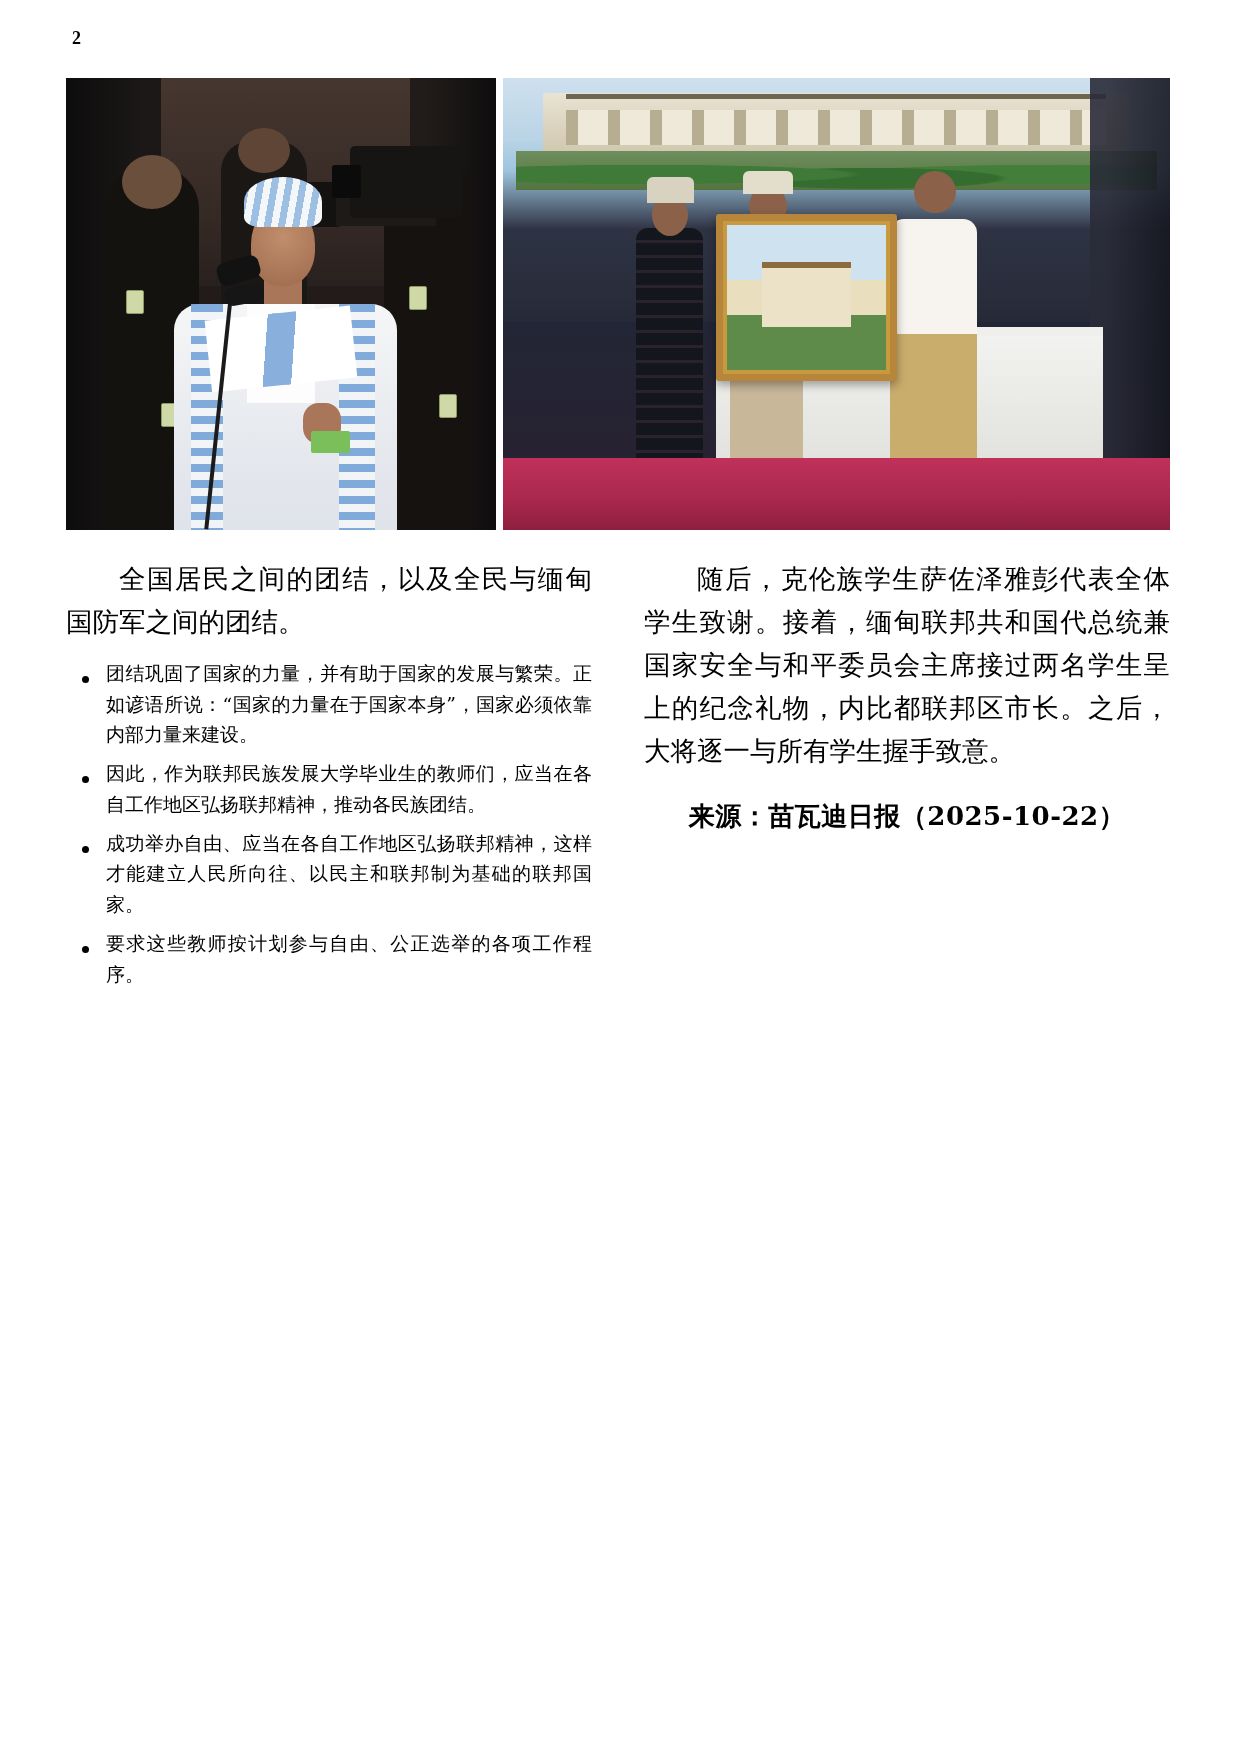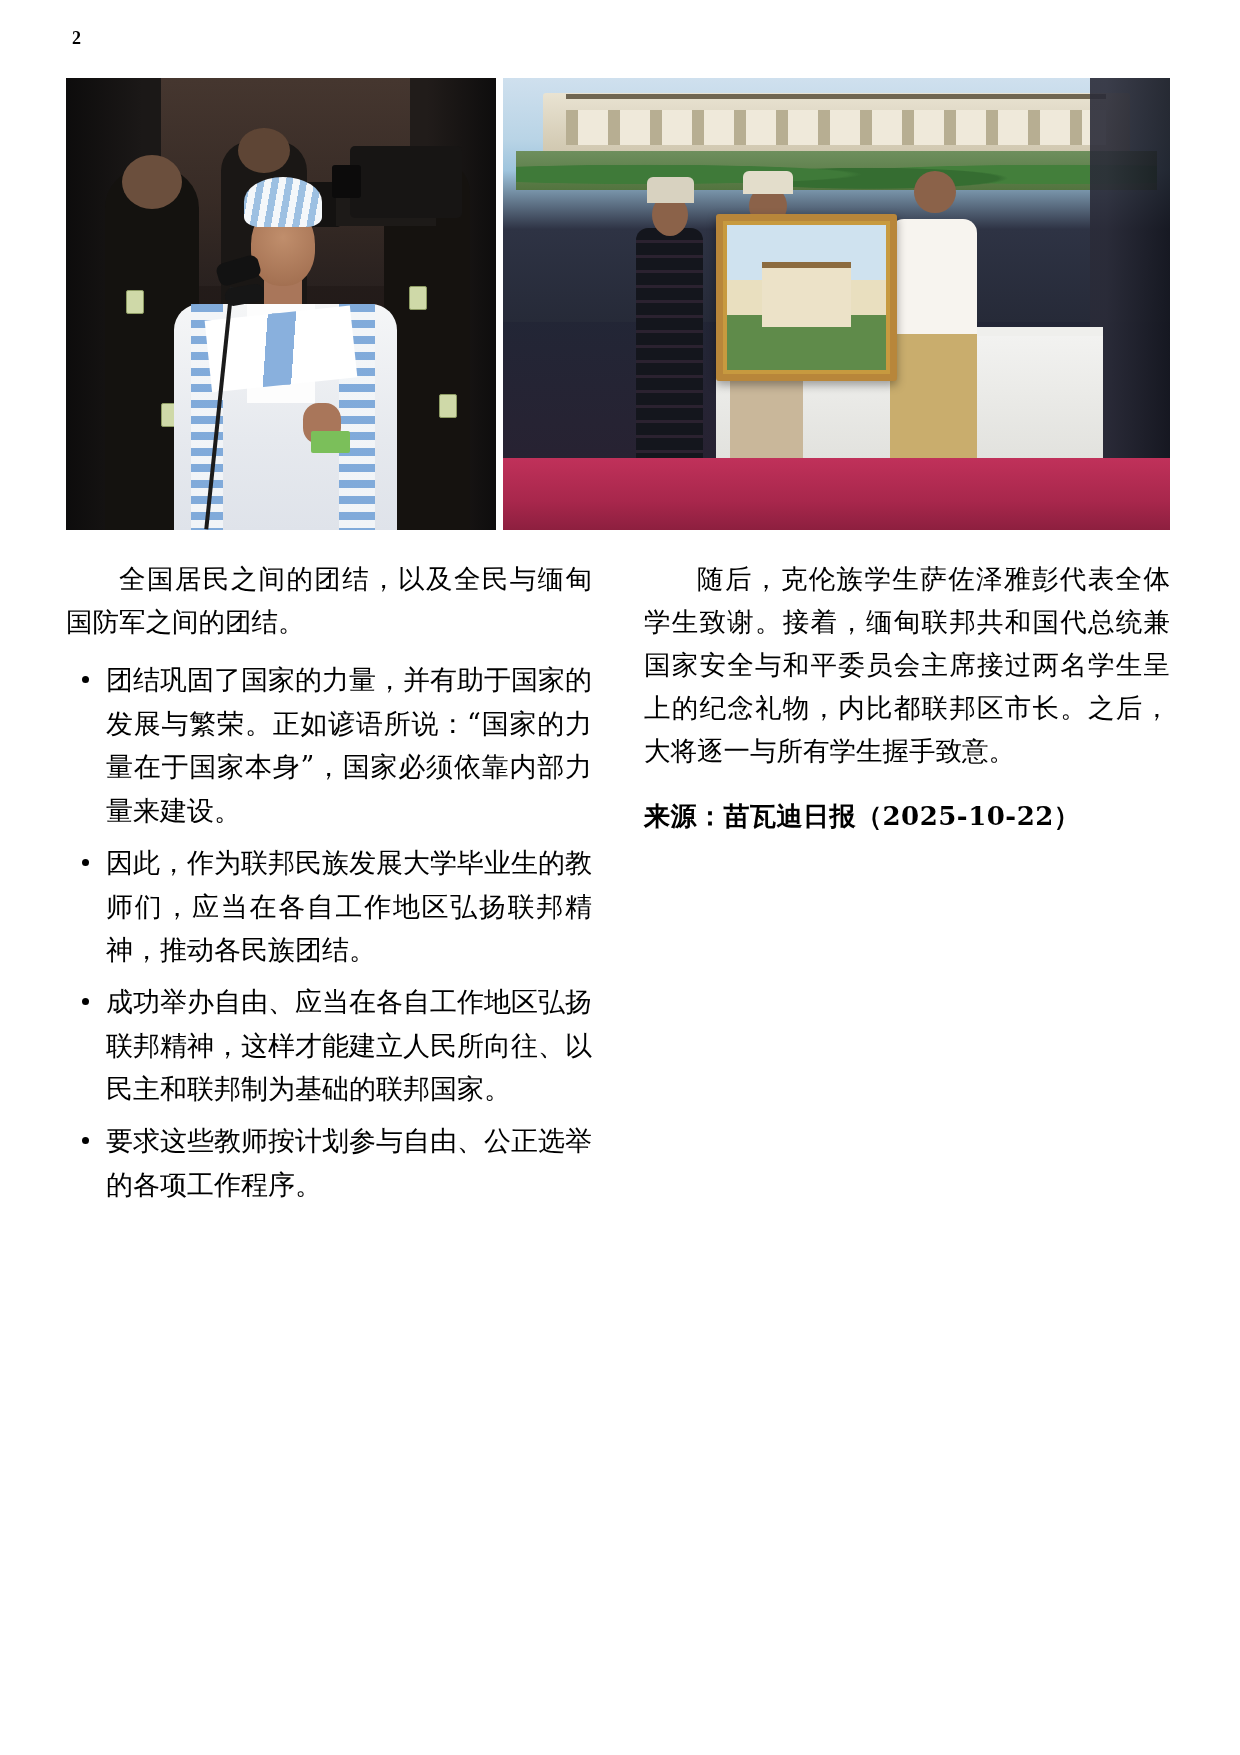--- a/index.html
+++ b/index.html
@@ -288,40 +288,40 @@
     margin: 2px 0 10px 0;
     text-indent: 2em;
   }
   ul.bullets {
     list-style: none;
     margin: 14px 0 0 0;
     padding: 0;
   }
   ul.bullets li {
     position: relative;
-    font-size: 27px;
+    font-size: 19px;
     line-height: 1.62;
     text-align: justify;
     text-justify: inter-character;
     padding-left: 40px;
     margin-bottom: 8px;
     color: #000;
   }
   ul.bullets li:before {
     content: "";
     position: absolute;
     left: 16px;
     top: 18px;
     width: 7px; height: 7px;
     background: #000;
     border-radius: 50%;
   }
   .source {
     margin-top: 26px;
-    text-align: left;
+    text-align: center;
     font-size: 26px;
     font-weight: bold;
     color: #000;
     letter-spacing: .5px;
   }
 </style>
 </head>
 <body>
 
 <div class="page">

